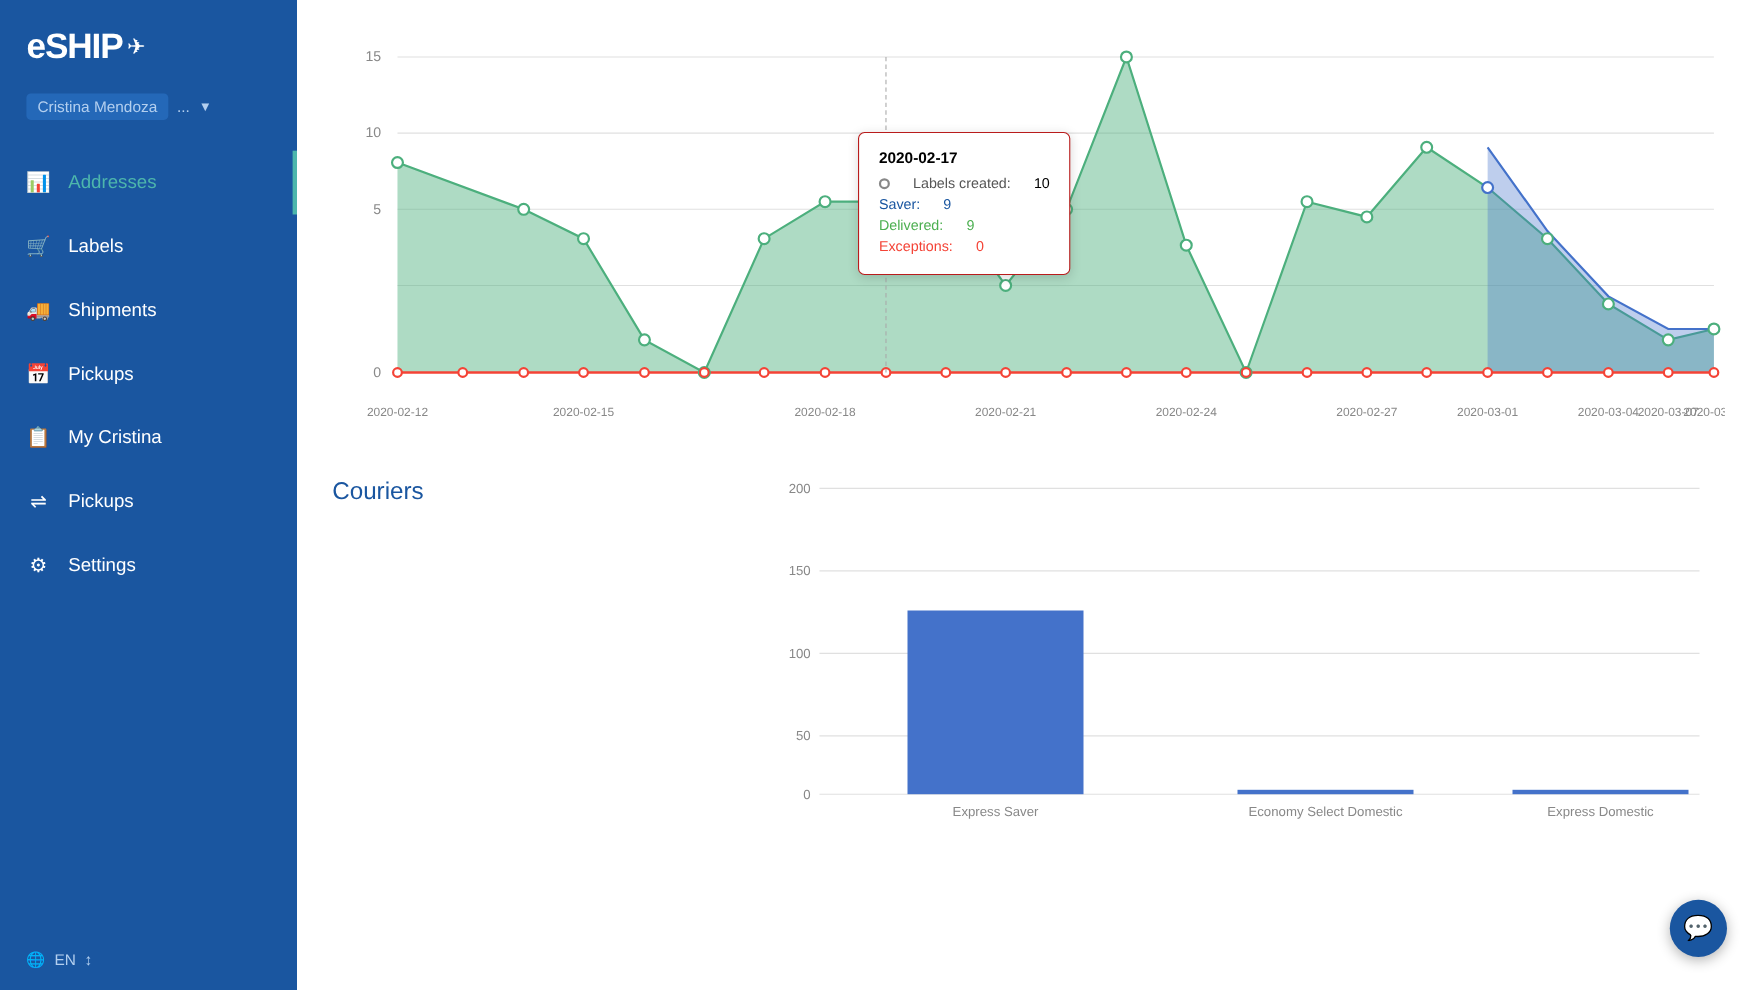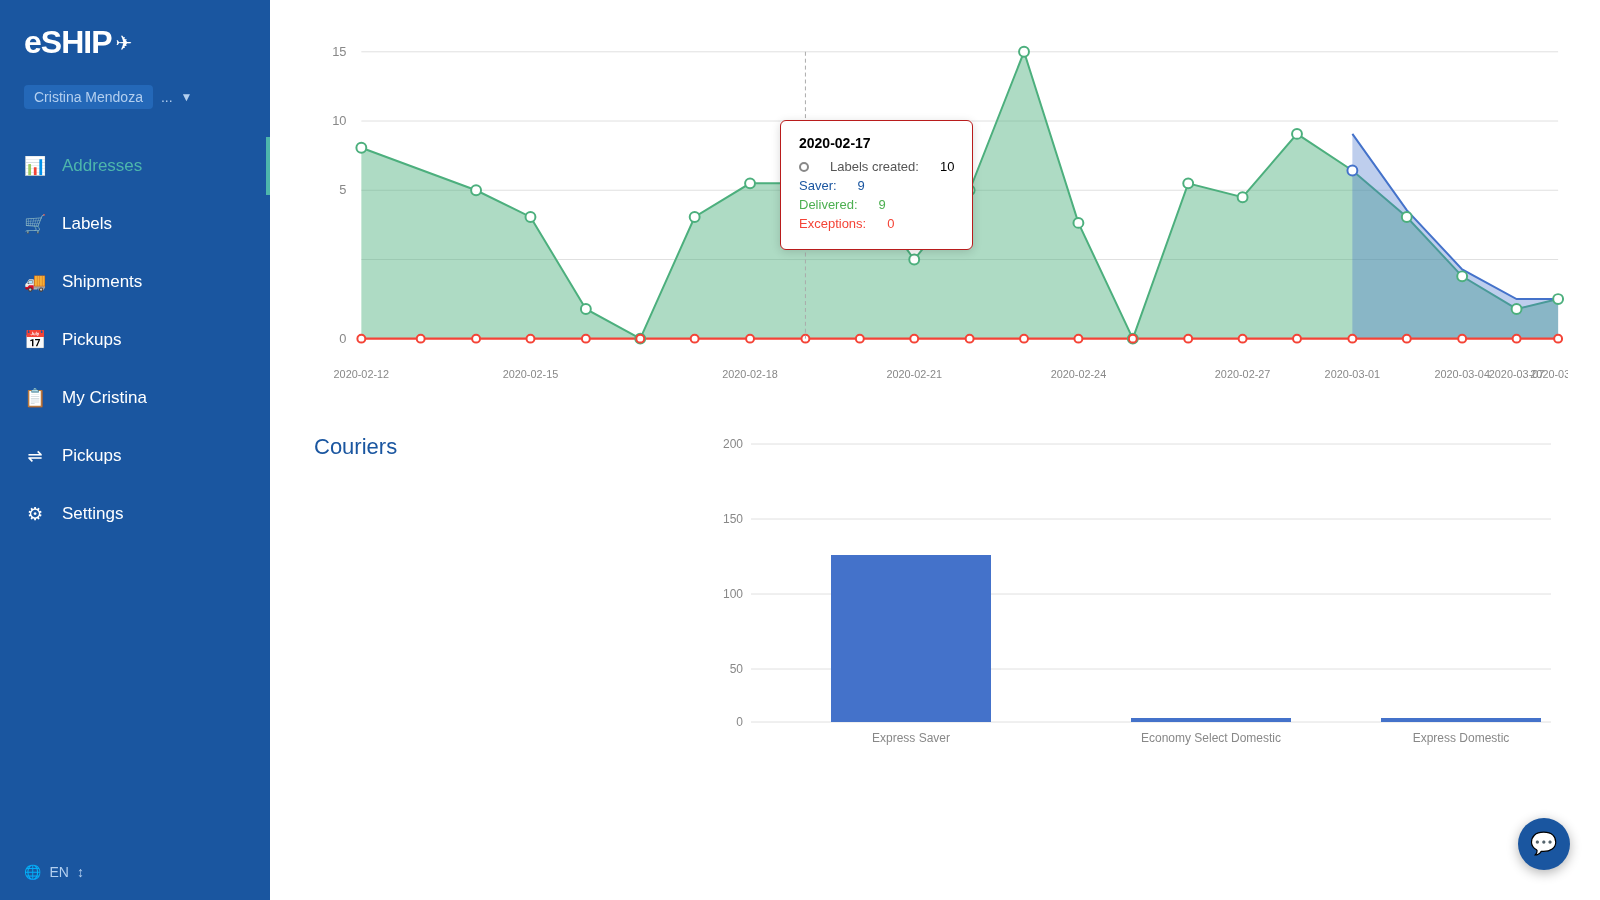--- a/index.html
+++ b/index.html
@@ -124,21 +124,20 @@
     .tooltip-label { color: #555; }
     .tooltip-sent { color: #1a56a0; }
     .tooltip-delivered { color: #4caf50; }
     .tooltip-exceptions { color: #f44336; }
 
     
     .bottom-section {
       display: flex;
       gap: 0;
       height: 440px;
-      margin-left: 12px;
     }
 
     .couriers-section {
       width: 360px;
       padding-right: 20px;
     }
     .section-title {
       font-size: 22px;
       color: #1a56a0;
       margin-bottom: 20px;

